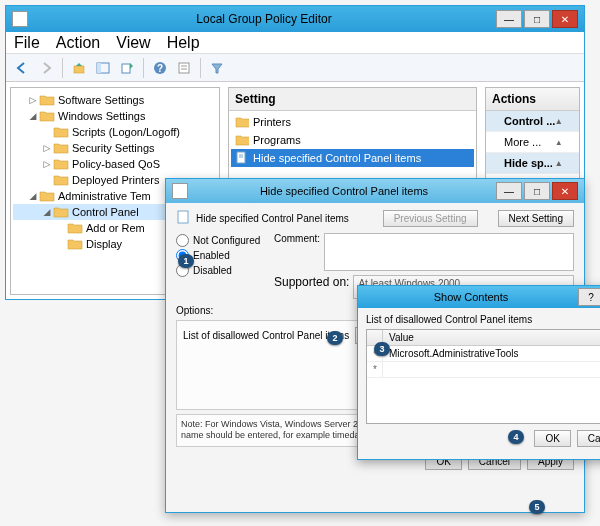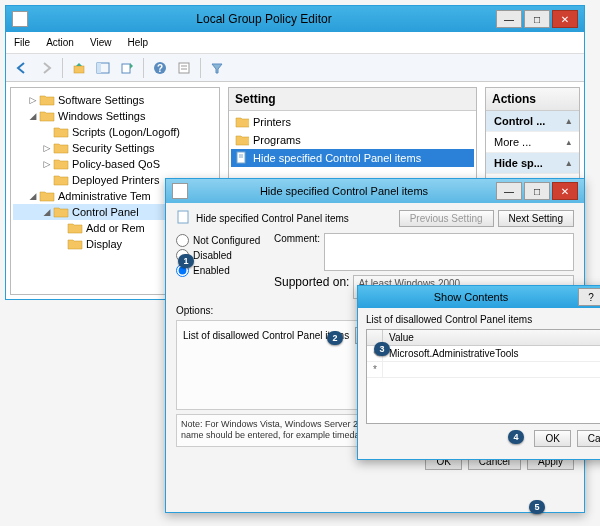--- a/index.html
+++ b/index.html
@@ -6,21 +6,21 @@
   body { margin: 0; width: 600px; height: 526px; background: #f5f5f5; position: relative; overflow: hidden; }
 
   
   .win-main { position: absolute; left: 5px; top: 5px; width: 580px; height: 295px; border: 1px solid #2a9eda; background: #fff; }
   .titlebar { height: 26px; background: linear-gradient(#43b3e6,#2a9eda); display: flex; align-items: center; padding: 0 6px; color: #000; font-size: 12px; }
   .titlebar .title-text { flex: 1; text-align: center; }
   .titlebar .win-icon { width: 16px; height: 16px; background: #fff; border: 1px solid #999; margin-right: 4px; }
   .title-btns { display: flex; gap: 2px; }
   .tbtn { width: 26px; height: 18px; background: #e9e9e9; border: 1px solid #999; font-size: 10px; display: flex; align-items: center; justify-content: center; }
   .tbtn.close { background: #d04030; color: #fff; border-color: #a03020; }
-  .menubar { height: 22px; background: #fff; border-bottom: 1px solid #ddd; display: flex; align-items: center; padding: 0 8px; font-size: 10px; gap: 16px; }
+  .menubar { height: 22px; background: #fff; border-bottom: 1px solid #ddd; display: flex; align-items: center; padding: 0 8px; font-size: 16px; gap: 16px; }
   .toolbar { height: 28px; background: #f3f6fb; border-bottom: 1px solid #ccc; display: flex; align-items: center; padding: 0 6px; gap: 4px; }
   .ticon { width: 20px; height: 20px; display: flex; align-items: center; justify-content: center; font-size: 13px; border: 1px solid transparent; }
   .ticon svg { display: block; }
   .sep { width: 1px; height: 20px; background: #ccc; margin: 0 2px; }
 
   .main-body { position: absolute; top: 77px; bottom: 0; left: 0; right: 0; display: flex; background: #fff; }
   .pane { border: 1px solid #bbb; margin: 4px; background: #fff; overflow: hidden; }
   .tree-pane { width: 210px; }
   .setting-pane { flex: 1; }
   .actions-pane { width: 95px; }
@@ -36,21 +36,21 @@
   .ind1 { padding-left: 14px; }
   .ind2 { padding-left: 28px; }
   .ind3 { padding-left: 42px; }
 
   .list { font-size: 11px; padding: 2px; }
   .list-item { display: flex; align-items: center; padding: 2px 4px; gap: 4px; white-space: nowrap; }
   .list-item.selected { background: #2a81d7; color: #fff; }
   .doc-icon { width: 14px; height: 14px; display: inline-flex; }
 
   .actions-body { font-size: 11px; }
-  .action-row { padding: 4px 8px; border-bottom: 1px solid #eee; display: flex; justify-content: space-between; align-items: center; }
+  .action-row { padding: 4px 18px; border-bottom: 1px solid #eee; display: flex; justify-content: space-between; align-items: center; }
   .action-row.hdr { background: #dceaf5; font-weight: 600; }
 
   
   .dlg1 { position: absolute; left: 165px; top: 178px; width: 420px; height: 335px; border: 1px solid #2a9eda; background: #f4f4f4; box-shadow: 0 3px 10px rgba(0,0,0,0.3); }
   .dlg1 .titlebar { background: linear-gradient(#8cd1f0,#5cb8e4); height: 24px; font-size: 11px; }
   .dlg1-body { padding: 6px 10px 8px 10px; height: calc(100% - 24px); display: flex; flex-direction: column; font-size: 11px; }
   .dlg1-header-row { display: flex; align-items: center; justify-content: space-between; margin-bottom: 6px; }
   .dlg1-header-row .left { display: flex; align-items: center; gap: 4px; font-size: 10px; }
   .btn { background: linear-gradient(#fdfdfd,#e4e4e4); border: 1px solid #aaa; padding: 2px 10px; font-size: 10px; }
   .btn.disabled { color: #999; }
@@ -307,38 +307,38 @@
     </div>
   </div>
   <div class="dlg1-body">
     <div class="dlg1-header-row">
       <div class="left">
         <span><svg width="16" height="16">
               <rect x="2" y="2" width="10" height="12" class="doc-svg"></rect>
             </svg></span>
         <span>Hide specified Control Panel items</span>
       </div>
-      <div style="display:flex; gap:4px;">
+      <div style="display:flex; gap:20px;">
         <button class="btn disabled">Previous Setting</button>
         <button class="btn">Next Setting</button>
       </div>
     </div>
     <div style="display:flex; gap:8px;">
       <div class="radio-col" id="radio-col">
           <div class="radio-row">
             <input type="radio" style="margin: 0px;">
             <span>Not Configured</span>
           </div>
           <div class="radio-row">
+            <input type="radio" checked="" style="margin: 0px;">
+            <span>Enabled</span>
+          </div>
+          <div class="radio-row">
             <input type="radio" style="margin: 0px;">
             <span>Disabled</span>
-          </div>
-          <div class="radio-row">
-            <input type="radio" checked="" style="margin: 0px;">
-            <span>Enabled</span>
           </div>
         </div>
       <div style="flex:1;">
         <div style="display:flex; gap:4px; align-items:flex-start;">
           <span style="font-size:10px;">Comment:</span>
           <div class="comment-box"></div>
         </div>
         <div style="display:flex; gap:4px; align-items:flex-start; margin-top:4px;">
           <span style="font-size:12px;">Supported on:</span>
           <div class="supported-box">At least Windows 2000</div>

